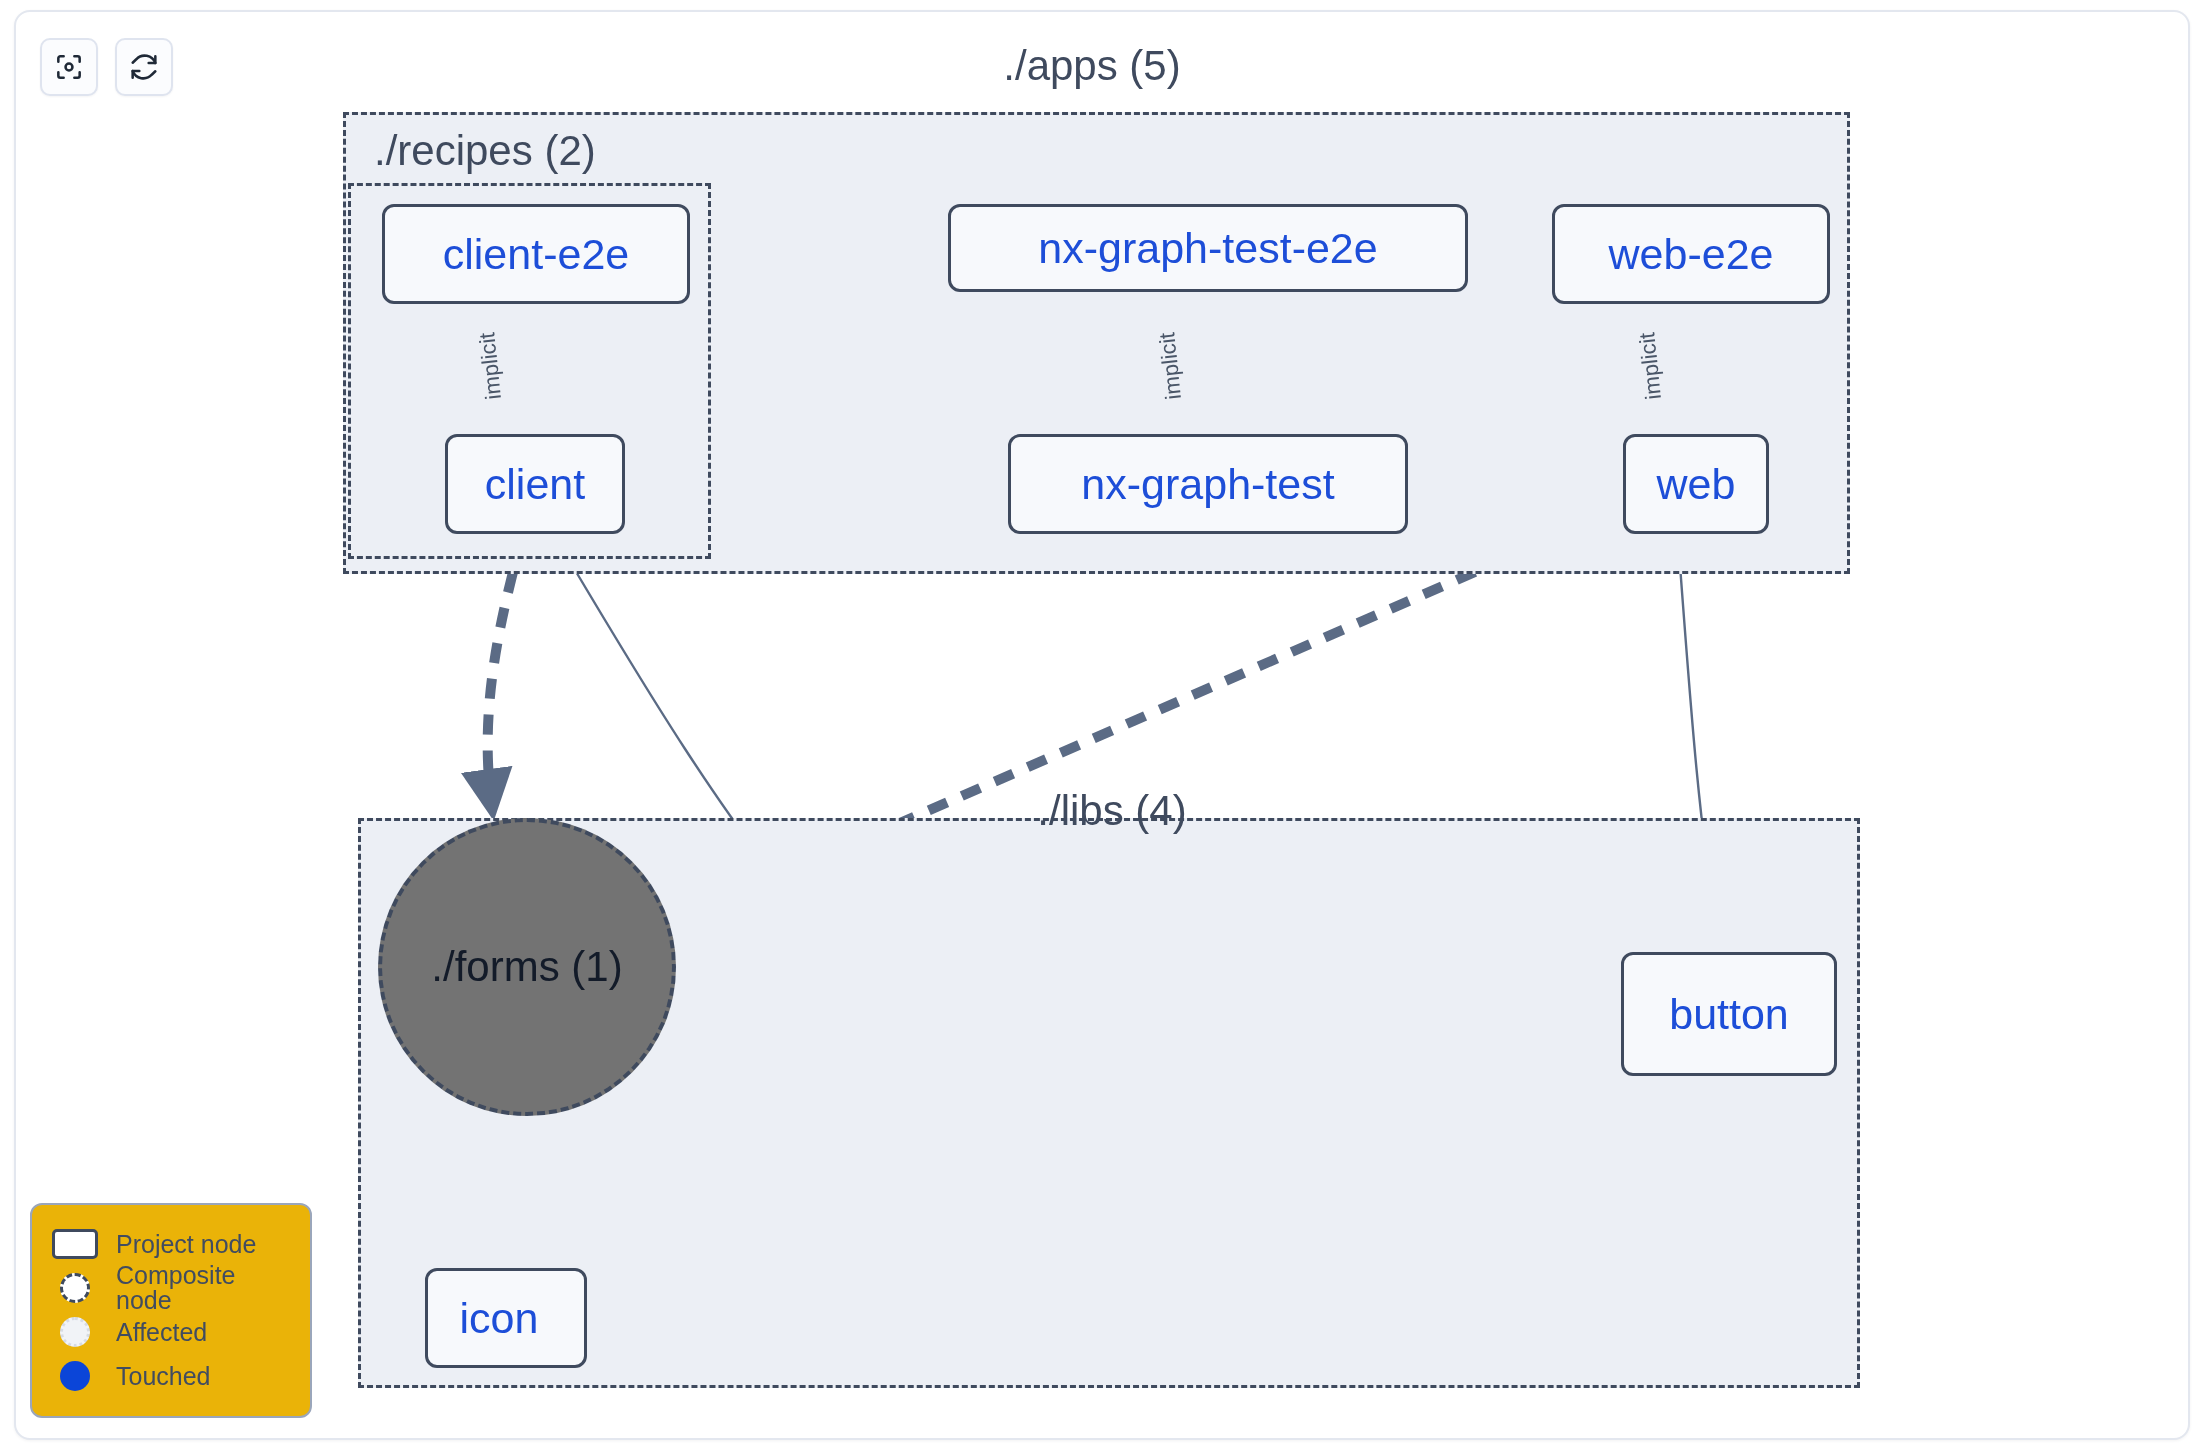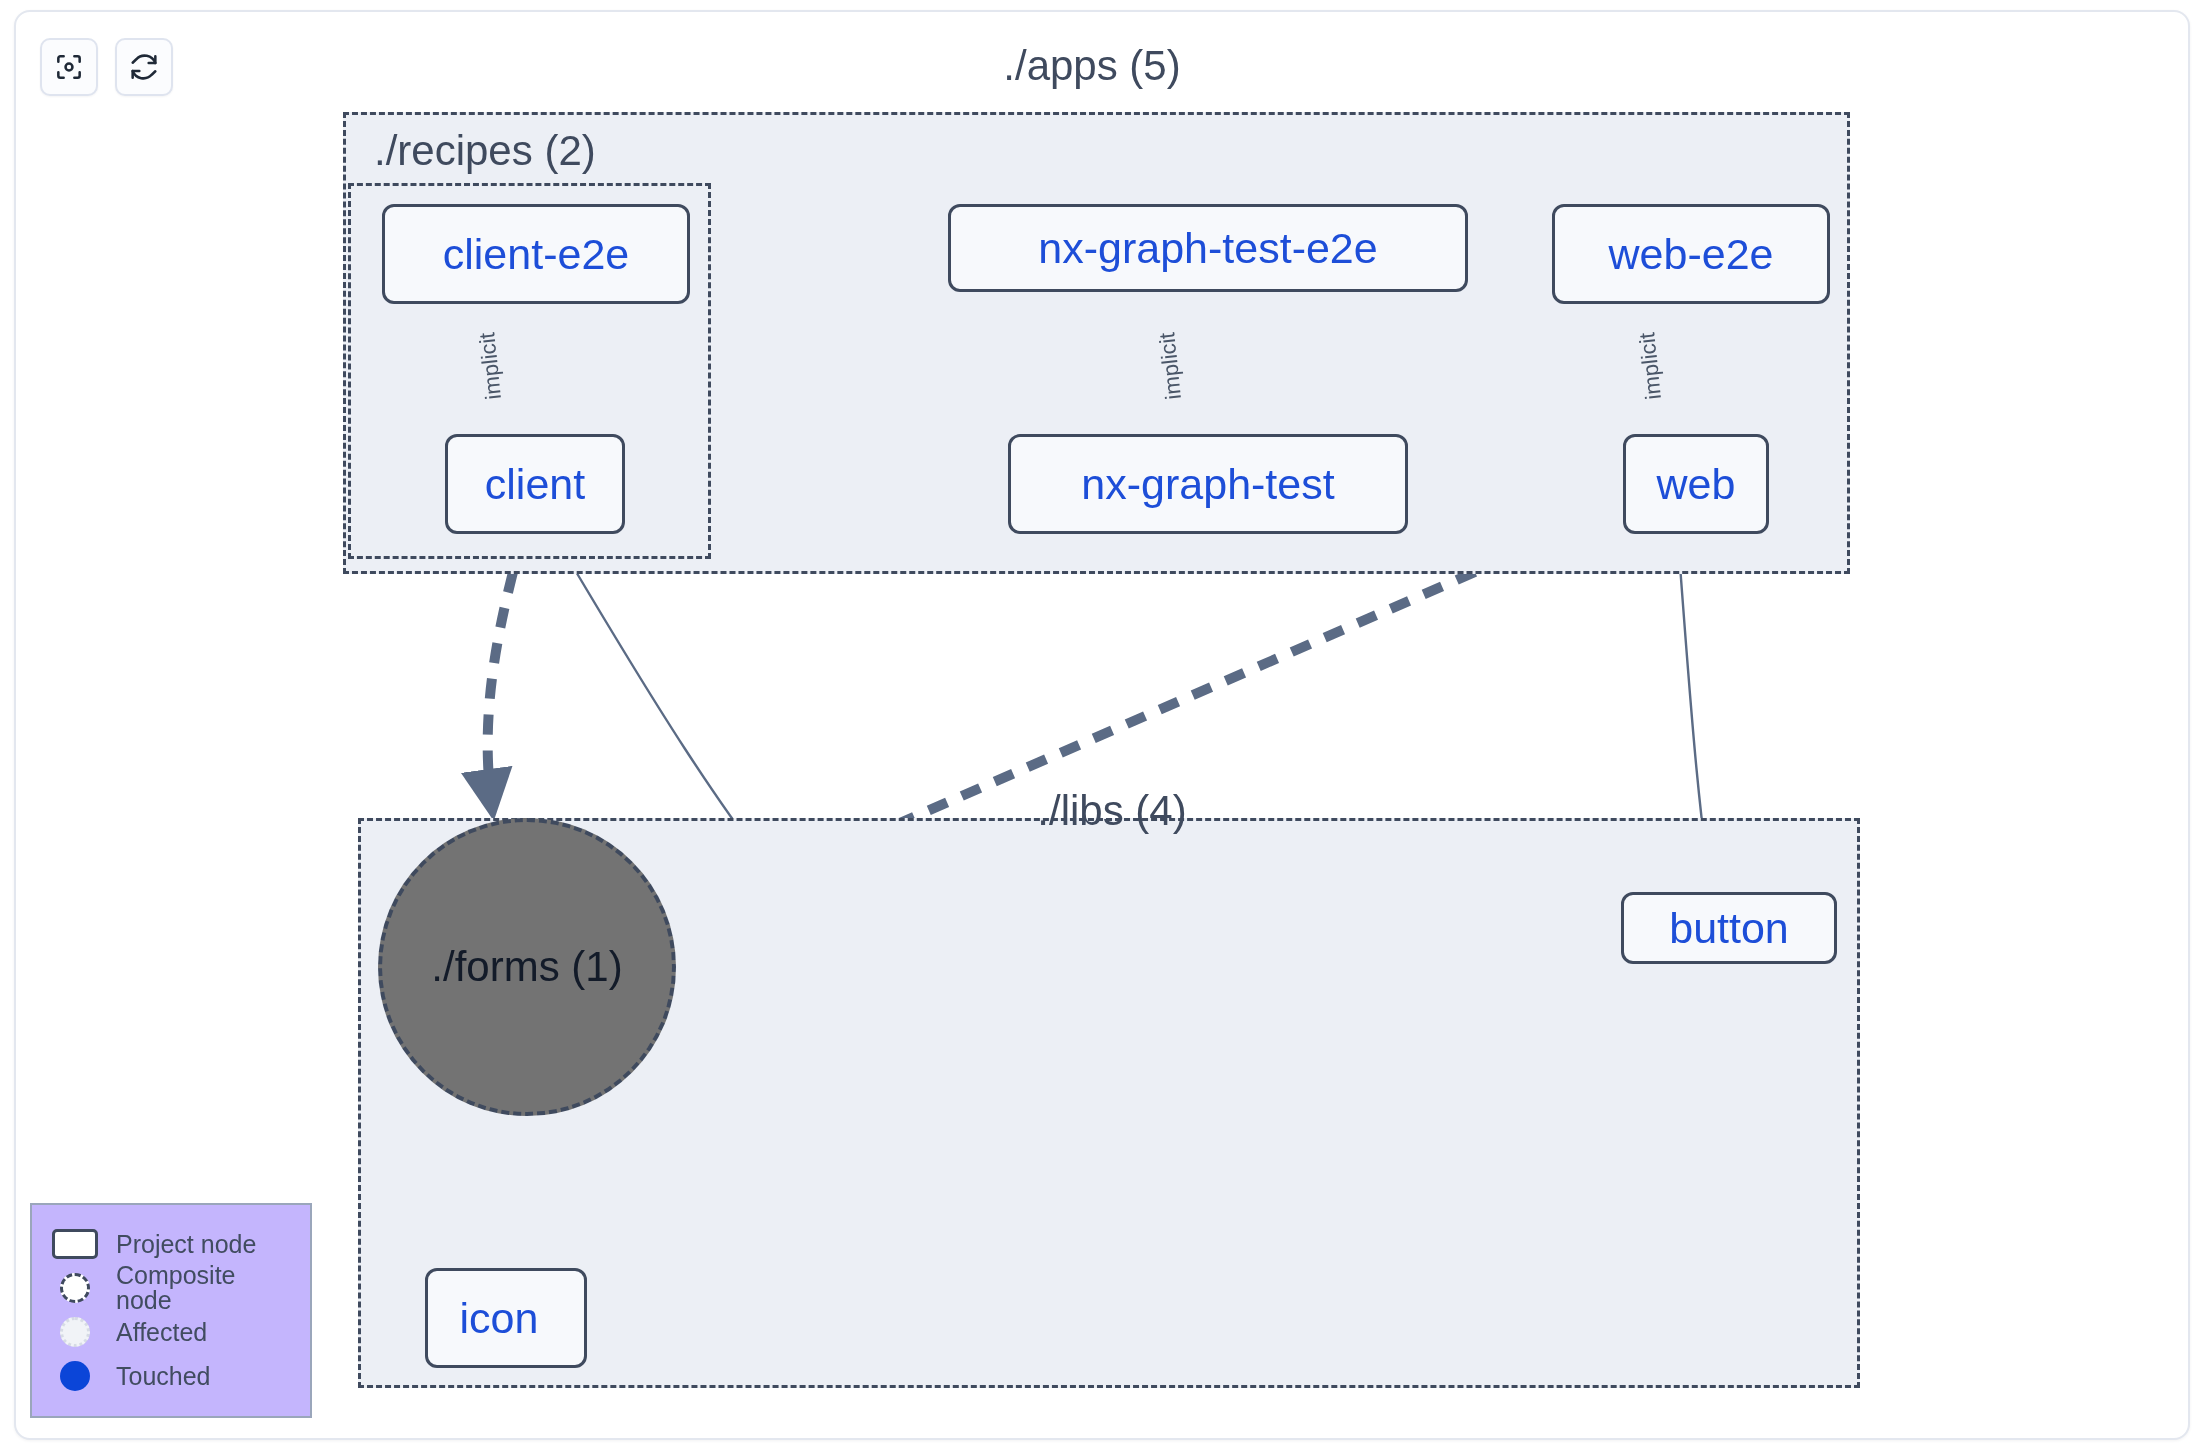--- a/index.html
+++ b/index.html
@@ -127,23 +127,23 @@
     white-space: nowrap;
     z-index: 22;
     transform-origin: center center;
   }
 
   
   .legend {
     position: absolute;
     left: 30px; top: 1203px;
     width: 282px;
-    background: #c4b5fd;
+    background: #eab308;
     border: 2px solid #9aa6bb;
-    border-radius: 0;
+    border-radius: 12px;
     padding: 17px 20px 18px 20px;
     z-index: 45;
   }
   .legend-row {
     display: flex;
     align-items: center;
     height: 44px;
   }
   .legend-sym {
     width: 56px;
@@ -285,21 +285,21 @@
 
     <div class="node" style="left:1008px; top:434px; width:400px; height:100px;">
       <span>nx-graph-test</span>
     </div>
 
     <div class="node-composite" style="left:378px; top:818px; width:298px; height:298px;">
       <span>./forms (1)</span>
     </div>
 
 
-    <div class="node" style="left:1621px; top:892px; width:216px; height:72px;text-align:center;">
+    <div class="node" style="left:1621px; top:952px; width:216px; height:124px;text-align:center;">
       <span>button</span>
     </div>
 
     <div class="node" style="left:425px; top:1268px; width:162px; height:100px;padding-left:8px;">
       <span>icon</span>
     </div>
 
   </div>
 
   <div class="legend">

